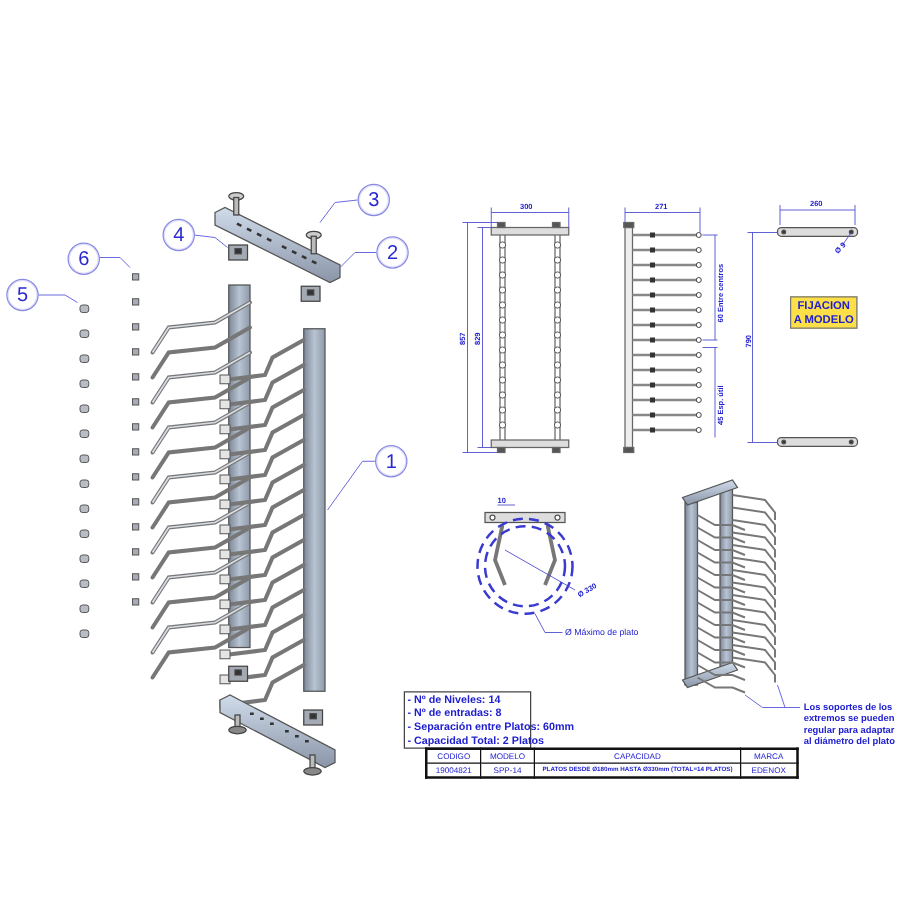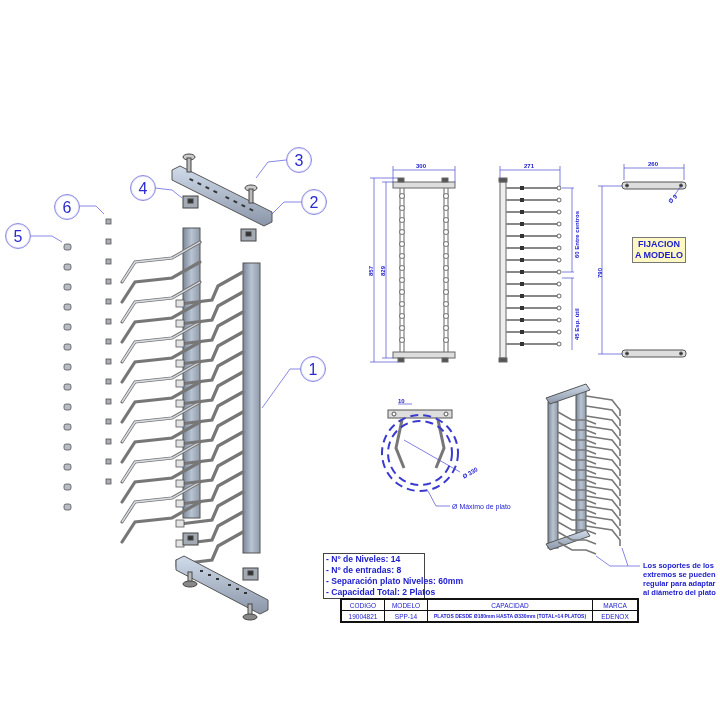--- a/index.html
+++ b/index.html
@@ -3,21 +3,21 @@
 <meta charset="utf-8">
 <style>
   html,body{margin:0;padding:0;background:#ffffff;}
   body{width:720px;height:720px;position:relative;overflow:hidden;font-family:"Liberation Sans",sans-serif;}
   svg{position:absolute;left:0;top:0;}
   .callout{position:absolute;width:26px;height:26px;border:1.5px solid #8a8ae0;border-radius:50%;
     color:#2a2ad0;font-size:16px;line-height:26px;text-align:center;background:#fff;box-sizing:border-box;
     box-shadow:0 0 0 1px #e0e0ff inset;}
   .dim{position:absolute;color:#2020d0;font-size:6px;font-weight:bold;}
   .dimv{position:absolute;color:#2020d0;font-size:6px;font-weight:bold;transform:rotate(-90deg);transform-origin:left top;white-space:nowrap;}
-  .fix-label{position:absolute;left:632px;top:237px;width:52px;border:1px solid #777;background:#fef9c3;
+  .fix-label{position:absolute;left:632px;top:237px;width:52px;border:1px solid #777;background:#fde047;
     color:#2020d0;font-size:9px;font-weight:bold;text-align:center;line-height:11px;padding:1px 0;}
   .specs{position:absolute;left:323px;top:553px;width:96px;border:1.5px solid #444;padding:0 2px;font-weight:bold;}
   .specs div{color:#2020d0;font-size:8.6px;line-height:11px;white-space:nowrap;}
   table.info{position:absolute;left:340px;top:598px;border-collapse:collapse;border:2px solid #111;}
   table.info td{border:1.5px solid #111;color:#2020d0;font-size:6.5px;text-align:center;padding:1px 2px;height:8px;white-space:nowrap;}
   .note{position:absolute;left:643px;top:561px;width:80px;color:#2020d0;font-size:7.5px;line-height:9px;font-weight:bold;}
   .plate-note{position:absolute;left:452px;top:503px;color:#2020d0;font-size:7px;}
 </style>
 </head>
 <body>
@@ -419,21 +419,21 @@
   <div>FIJACION</div>
   <div>A MODELO</div>
 </div>
 <div class="dim" style="left:398px;top:398px;">10</div>
 <div class="dim" style="left:462px;top:470px;transform:rotate(-30deg);">Ø 330</div>
 <div class="plate-note">Ø Máximo de plato</div>
 
 <div class="specs">
   <div>- Nº de Niveles: 14</div>
   <div>- Nº de entradas: 8</div>
-  <div>- Separación plato Niveles: 60mm</div>
+  <div>- Separación entre Platos: 60mm</div>
   <div>- Capacidad Total: 2 Platos</div>
 </div>
 
 <table class="info">
   <tbody>
       <tr>
     <td style="width:38px">CODIGO</td>
     <td style="width:38px">MODELO</td>
     <td style="width:160px">CAPACIDAD</td>
     <td style="width:40px">MARCA</td>

